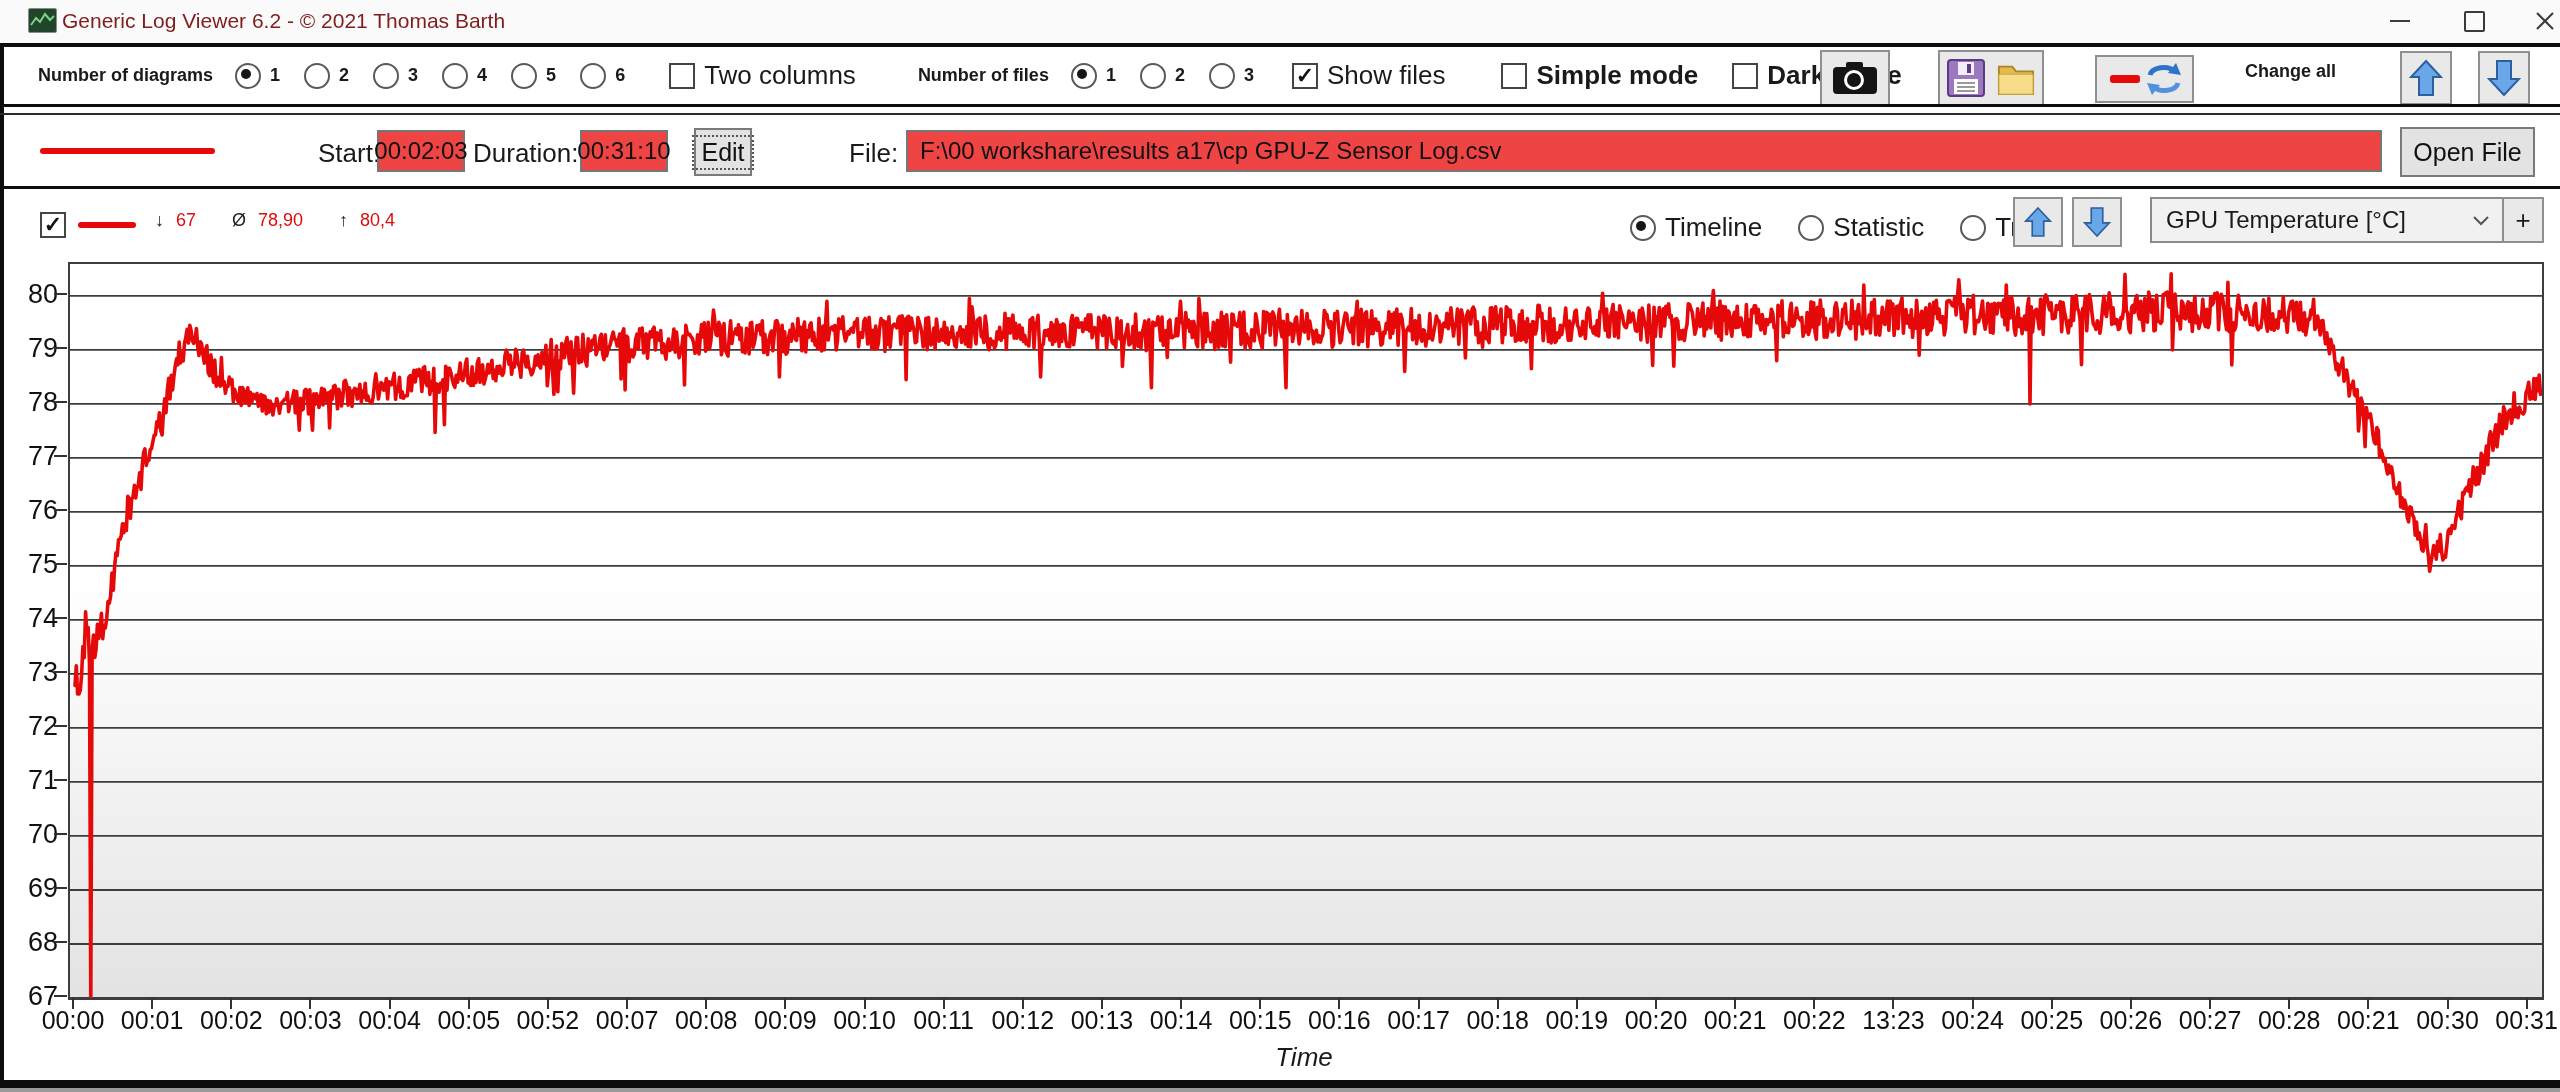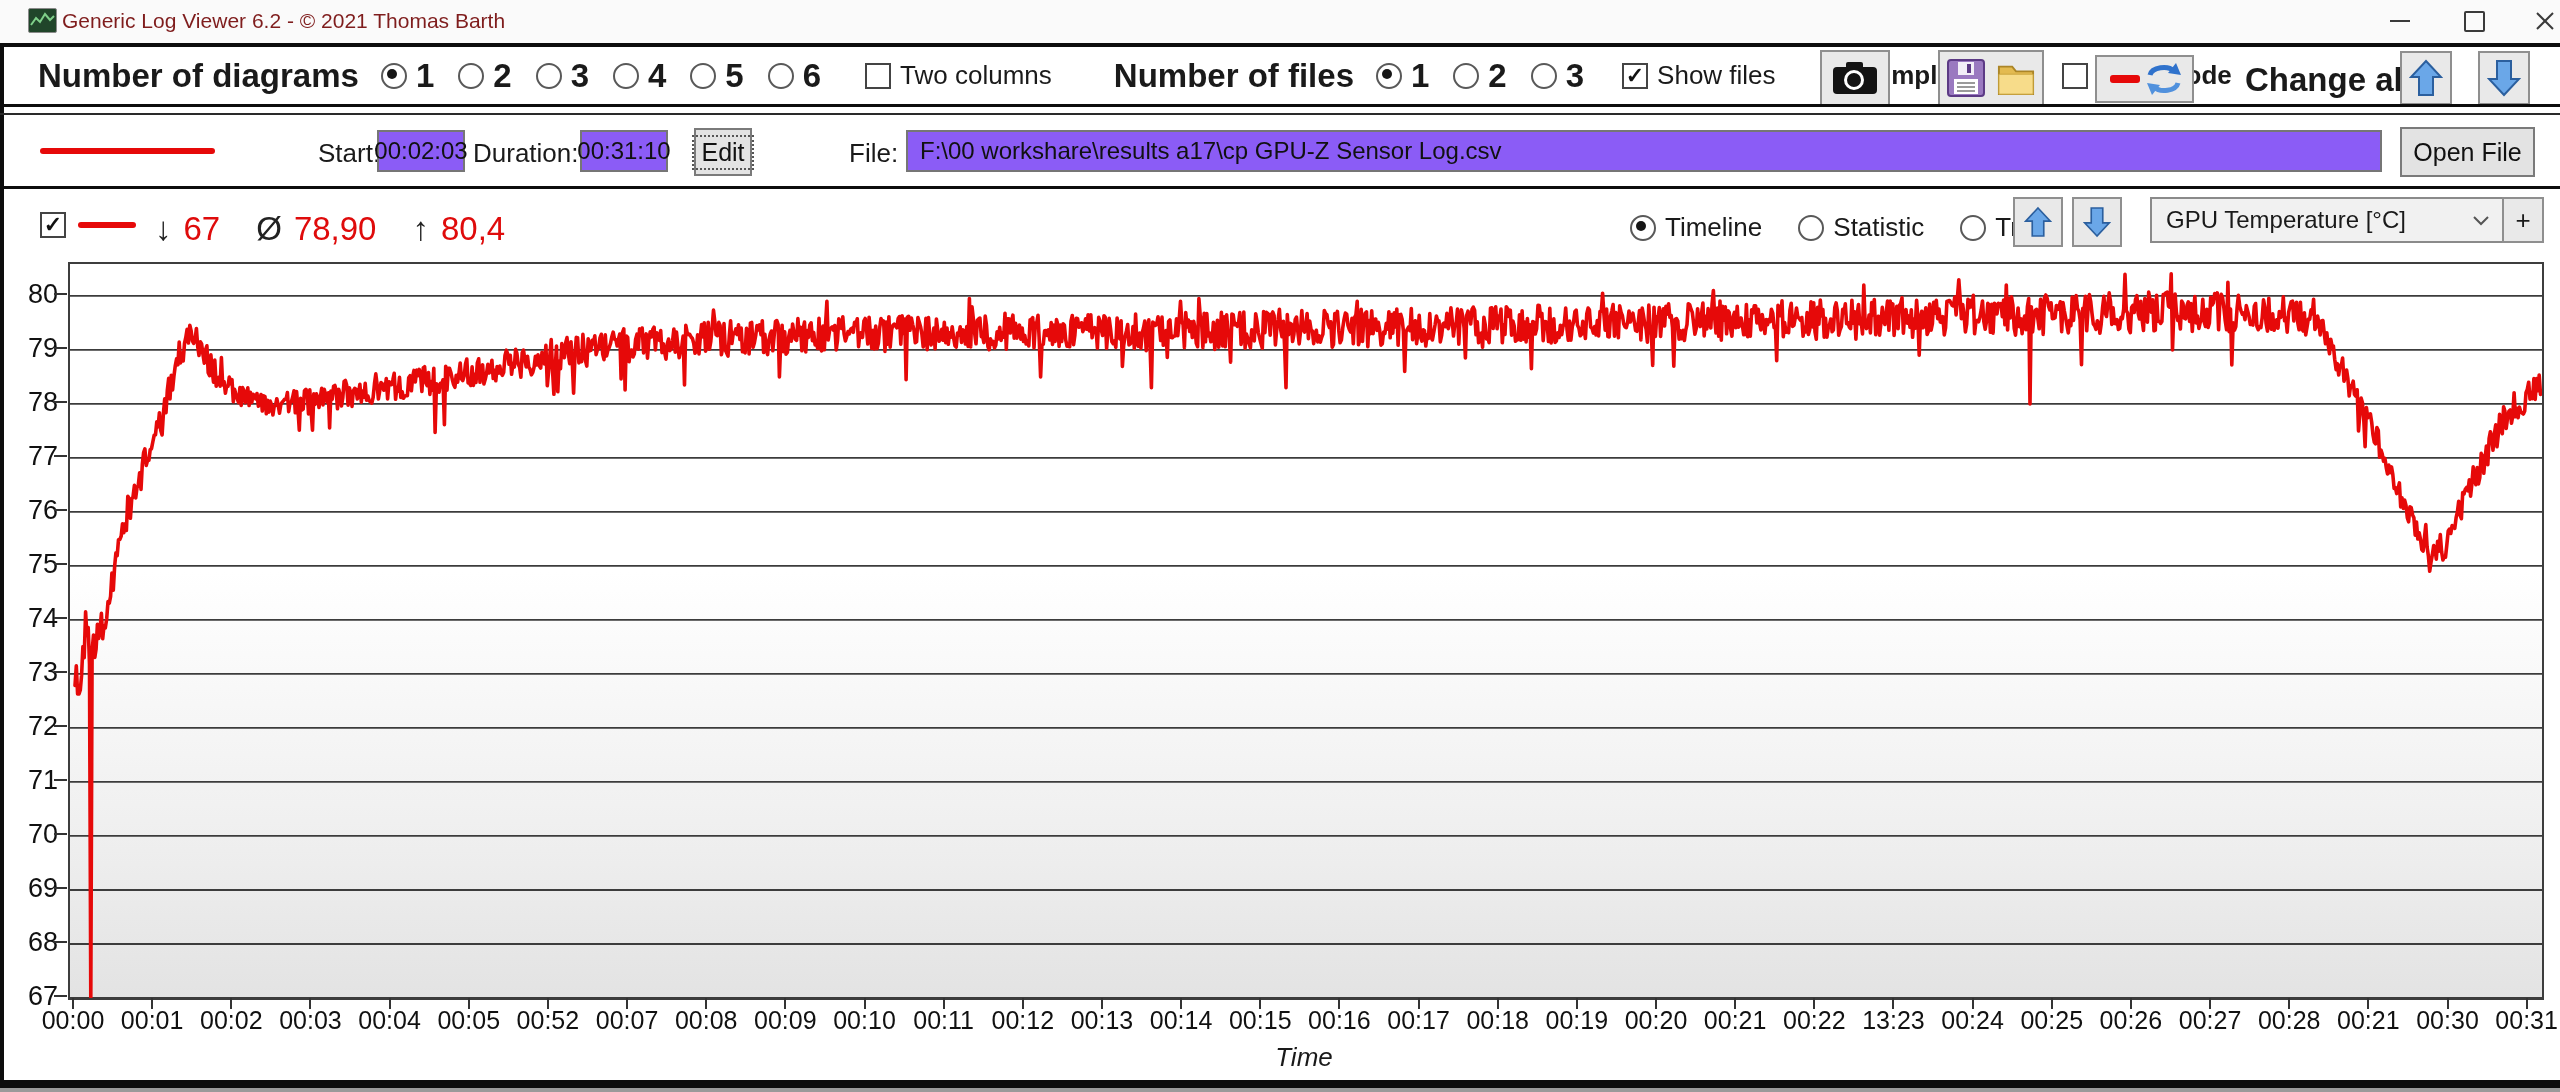--- a/index.html
+++ b/index.html
@@ -15,31 +15,31 @@
   .glyph-max{width:17px;height:17px;border:2px solid #3a3a3a;border-radius:2px;}
   
   .sep{left:0;width:2560px;background:#0d0d0d;}
   .frame-left{left:0;top:43px;width:4px;height:1049px;background:#0d0d0d;}
   .frame-bottom{left:0;top:1080px;width:2560px;height:8px;background:#0d0d0d;}
   .frame-under{left:0;top:1088px;width:2560px;height:4px;background:#9a9a9a;}
   
   .rowflex{display:flex;align-items:center;}
   .b{font-weight:bold;}
   .lbl{font-size:26px;white-space:nowrap;}
-  .lbl27{font-size:33px;white-space:nowrap;}
+  .lbl27{font-size:18px;white-space:nowrap;}
   
   .radio{width:22px;height:22px;border:2px solid #595959;border-radius:50%;background:#fff;position:relative;flex:none;}
   .radio.sel::after{content:"";position:absolute;left:4px;top:4px;width:10px;height:10px;border-radius:50%;background:#161616;}
   .cb{width:22px;height:22px;border:2px solid #444;background:#fff;flex:none;
       font-size:22px;line-height:21px;text-align:center;color:#111;font-weight:bold;}
   .opt{display:flex;align-items:center;gap:9px;}
   
   .tbtn{background:#e9e9e9;border:2px solid #8f8f8f;display:flex;align-items:center;justify-content:center;}
   
-  .tinput{background:#8b5cf6;border:2px solid #767676;font-size:24px;font-family:"Liberation Sans",sans-serif;
+  .tinput{background:#ef4444;border:2px solid #767676;font-size:24px;font-family:"Liberation Sans",sans-serif;
           color:#111;display:flex;align-items:center;justify-content:center;white-space:nowrap;}
   .tinput.lefttext{justify-content:flex-start;padding-left:12px;}
   .pushbtn{background:#e3e3e3;border:2px solid #7a7a7a;display:flex;align-items:center;justify-content:center;
            font-size:25px;color:#111;}
   .swatch{background:#e60909;border-radius:3px;}
   .statval{color:#df0b0b;}
   .statsym{color:#222;}
   
   .dd{background:#f1f1f1;border:2px solid #8a8a8a;display:flex;align-items:center;font-size:24px;
       padding-left:14px;position:relative;}

